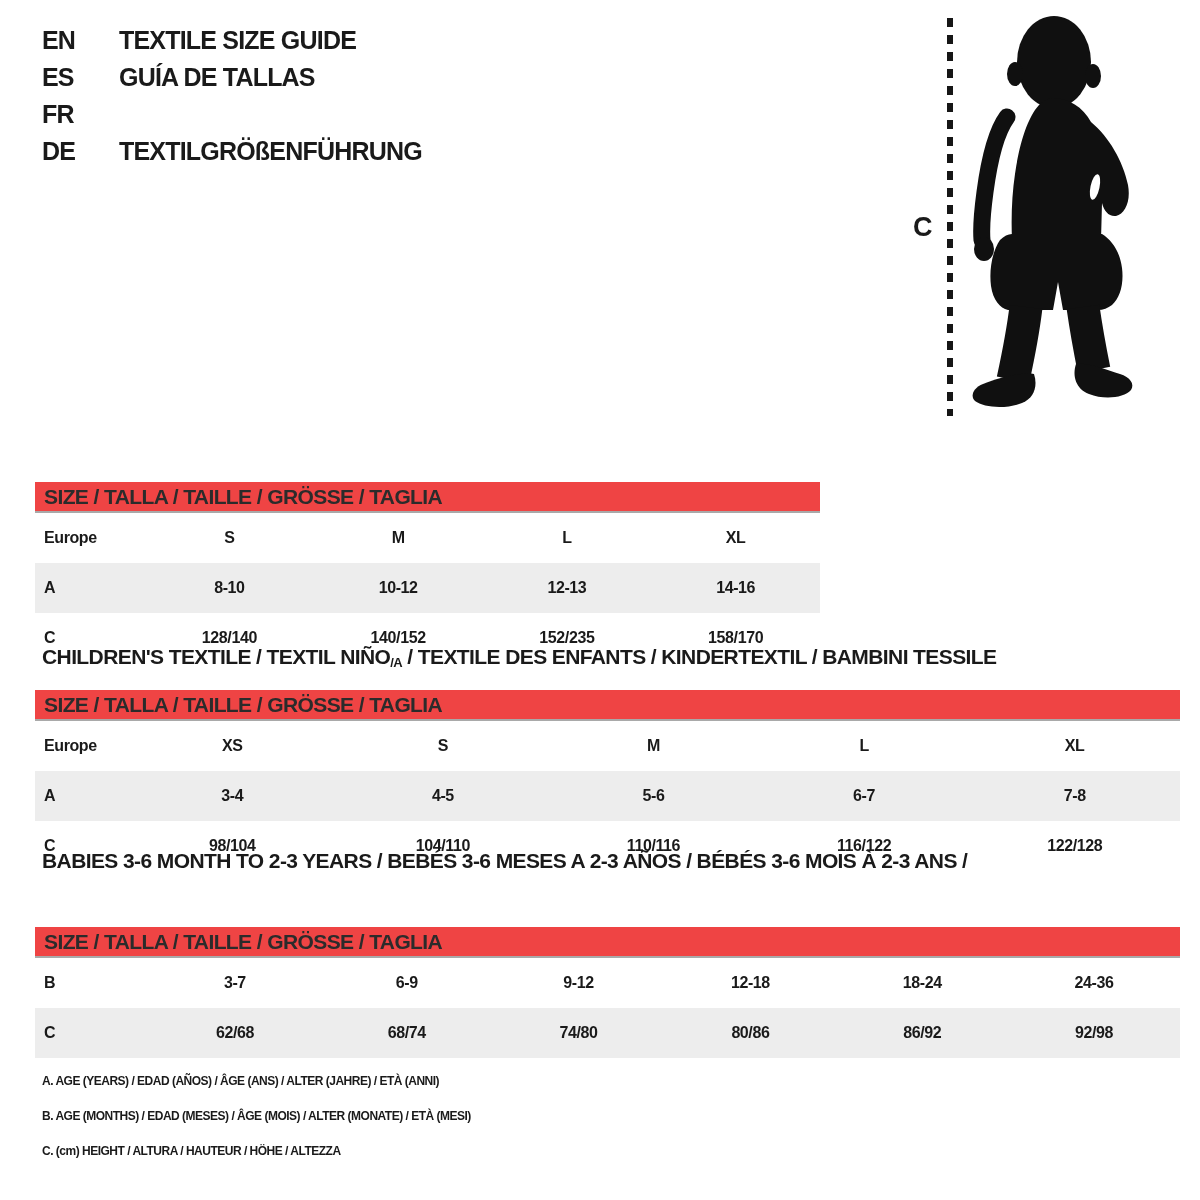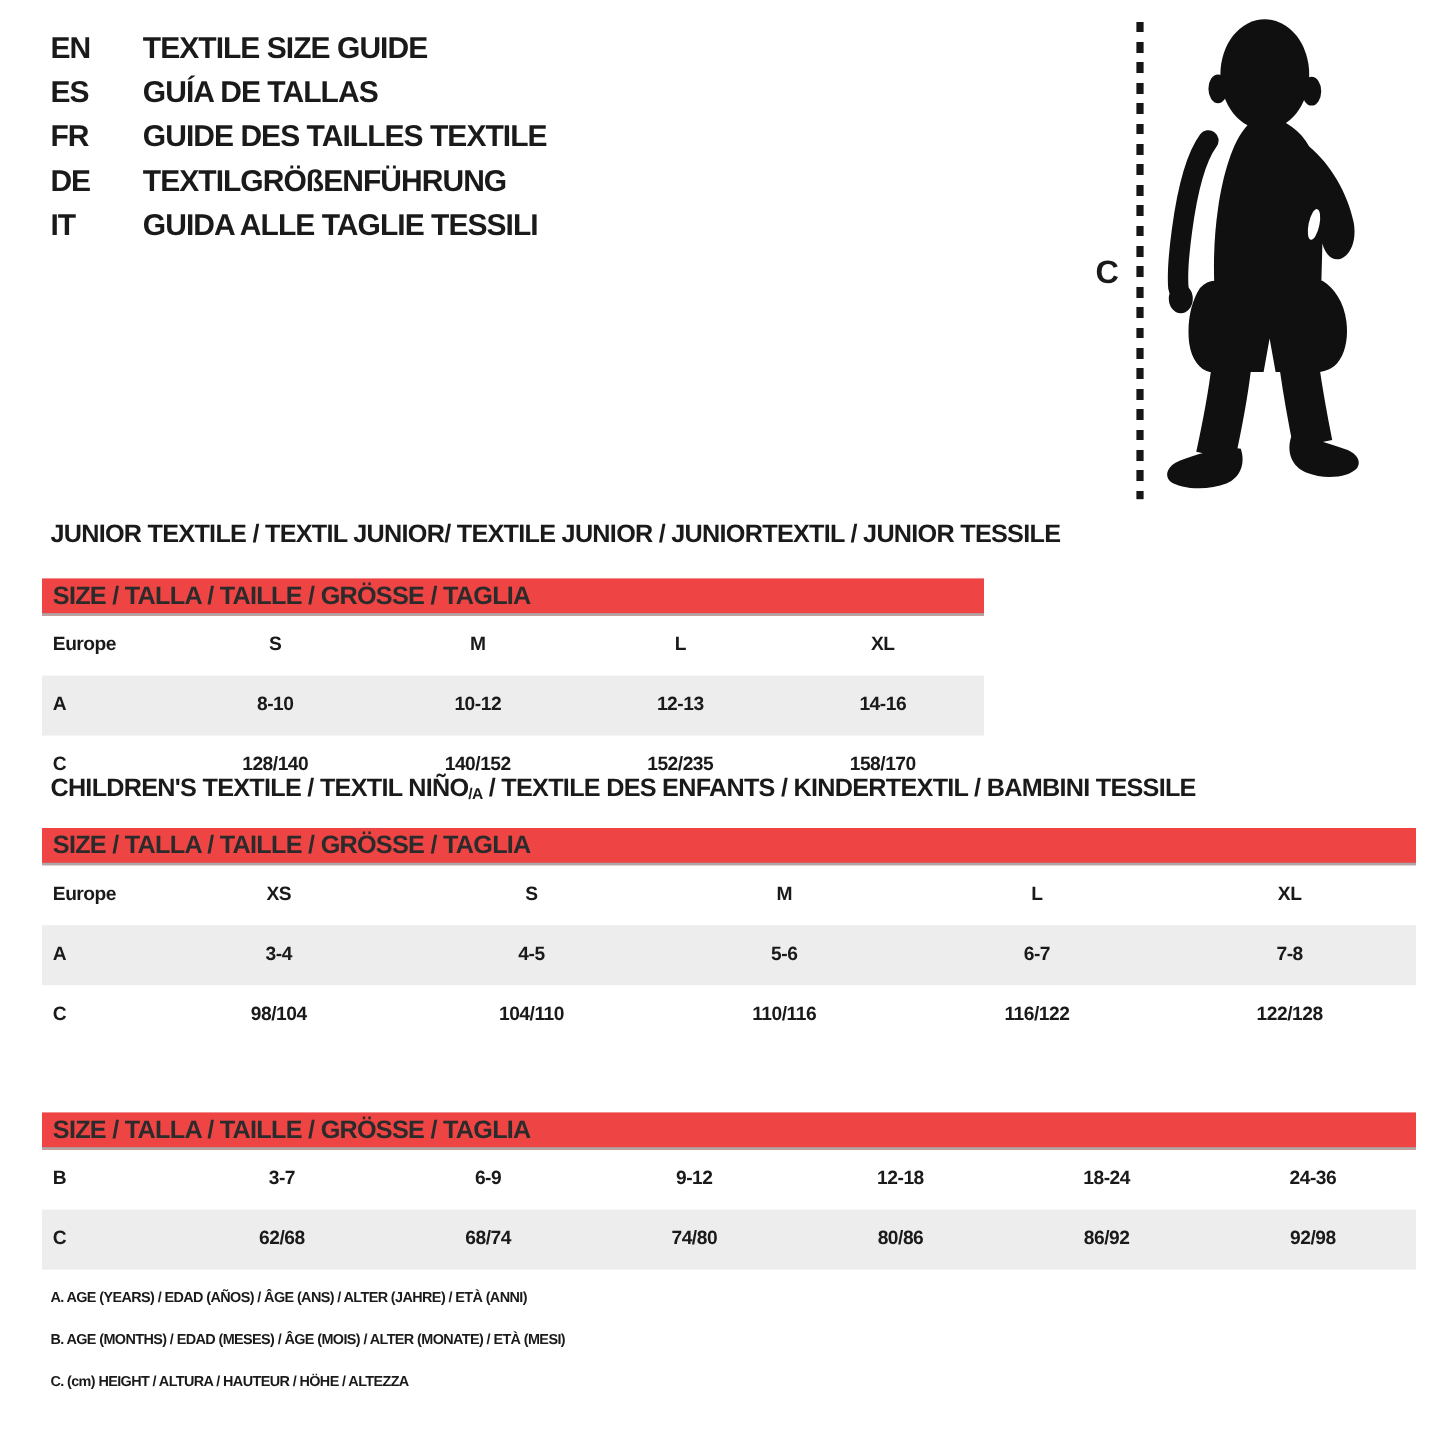--- a/index.html
+++ b/index.html
@@ -55,29 +55,24 @@
     <div class="lang-row">
       <span class="lang-code">EN</span>
       <span class="lang-title">TEXTILE SIZE GUIDE</span>
     </div>
     <div class="lang-row">
       <span class="lang-code">ES</span>
       <span class="lang-title">GUÍA DE TALLAS</span>
     </div>
     <div class="lang-row">
       <span class="lang-code">FR</span>
-      <span class="lang-title">GUIDE DES TAILLES TEXTILE</span>
     </div>
     <div class="lang-row">
       <span class="lang-code">DE</span>
       <span class="lang-title">TEXTILGRÖßENFÜHRUNG</span>
-    </div>
-    <div class="lang-row">
-      <span class="lang-code">IT</span>
-      <span class="lang-title">GUIDA ALLE TAGLIE TESSILI</span>
     </div>
   </div>
 
   <div class="measure-line"></div>
   <div class="measure-label">C</div>
   <svg class="baby-svg" width="185" height="402" viewBox="0 0 185 402" aria-hidden="true">
     <g fill="#101010">
 
       <ellipse cx="92" cy="50" rx="37" ry="46"></ellipse>
       <ellipse cx="53" cy="62" rx="8" ry="12"></ellipse>
@@ -108,21 +103,20 @@
       <path d="M64,295 C61,320 56,345 51,368" fill="none" stroke="#101010" stroke-width="33"></path>
       <path d="M121,295 C124,316 128,338 132,358" fill="none" stroke="#101010" stroke-width="33"></path>
 
       <path d="M72,362 C76,374 72,386 60,391 C45,397 22,396 13,389 C8,384 11,376 21,372 C36,366 58,360 72,362 Z"></path>
       <path d="M114,352 C110,364 114,377 127,382 C142,388 162,386 169,378 C173,372 168,365 158,362 C144,357 124,350 114,352 Z"></path>
 
       <ellipse cx="133" cy="175" rx="4.5" ry="13" fill="#ffffff" transform="rotate(12 133 175)"></ellipse>
     </g>
   </svg>
 
-  <div class="sec-title ttl-junior">JUNIOR TEXTILE / TEXTIL JUNIOR/ TEXTILE JUNIOR / JUNIORTEXTIL / JUNIOR TESSILE</div>
   <div class="tbl t-junior">
     <div class="size-bar">SIZE / TALLA / TAILLE / GRÖSSE / TAGLIA</div>
     <div class="trow">
       <span class="cl">Europe</span>
       <span class="cv">S</span>
       <span class="cv">M</span>
       <span class="cv">L</span>
       <span class="cv">XL</span>
     </div>
     <div class="trow shaded">
@@ -165,20 +159,21 @@
     <div class="trow">
       <span class="cl">C</span>
       <span class="cv">98/104</span>
       <span class="cv">104/110</span>
       <span class="cv">110/116</span>
       <span class="cv">116/122</span>
       <span class="cv">122/128</span>
     </div>
   </div>
 
+  <div class="sec-title ttl-babies1">BABIES 3-6 MONTH TO 2-3 YEARS / BEBÉS 3-6 MESES A 2-3 AÑOS / BÉBÉS 3-6 MOIS À 2-3 ANS /</div>
   <div class="tbl t-babies">
     <div class="size-bar">SIZE / TALLA / TAILLE / GRÖSSE / TAGLIA</div>
     <div class="trow">
       <span class="cl">B</span>
       <span class="cv">3-7</span>
       <span class="cv">6-9</span>
       <span class="cv">9-12</span>
       <span class="cv">12-18</span>
       <span class="cv">18-24</span>
       <span class="cv">24-36</span>

